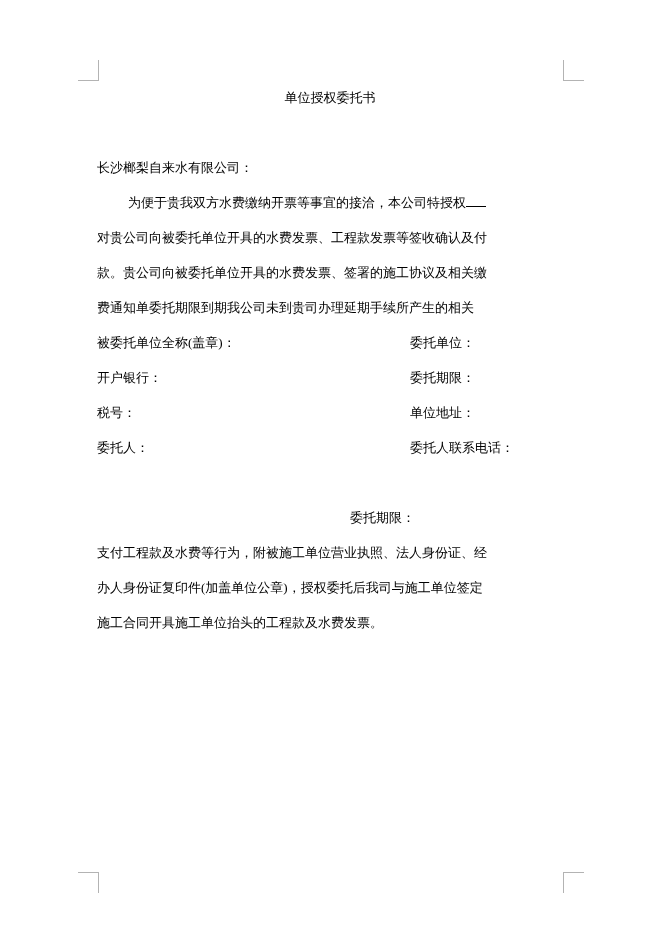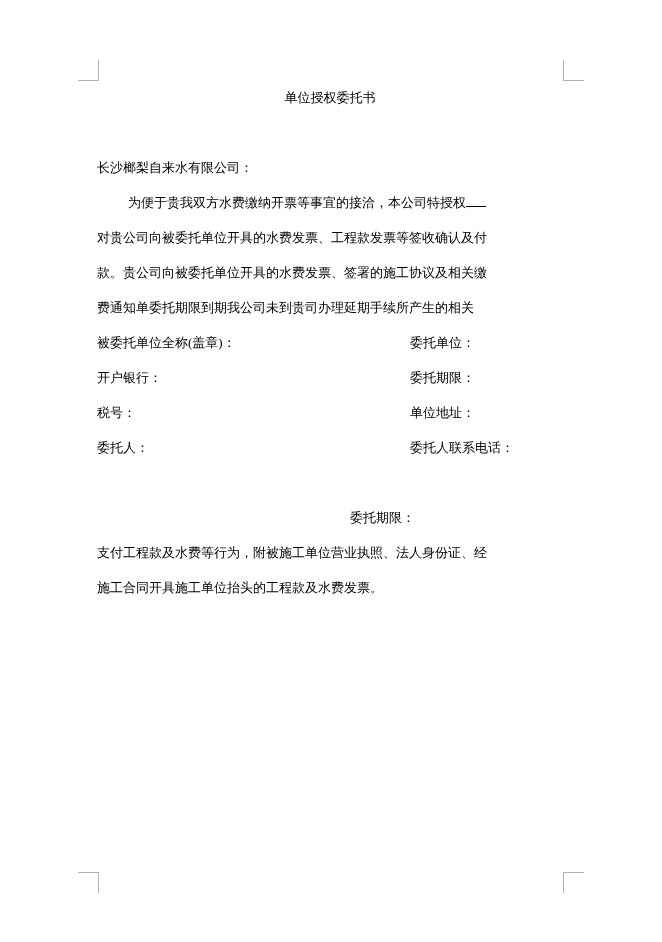--- a/index.html
+++ b/index.html
@@ -102,16 +102,17 @@
     <div class="line row">
       <span class="left-col">委托人：</span>
       <span class="right-col">委托人联系电话：</span>
     </div>
 
     <div class="line"></div>
 
     <div class="line sig-period">委托期限：</div>
 
     <div class="line">支付工程款及水费等行为，附被施工单位营业执照、法人身份证、经</div>
+    <div class="line">办人身份证复印件(加盖单位公章)，授权委托后我司与施工单位签定</div>
     <div class="line">施工合同开具施工单位抬头的工程款及水费发票。</div>
 
   </div>
 </div>
 
 </body></html>

